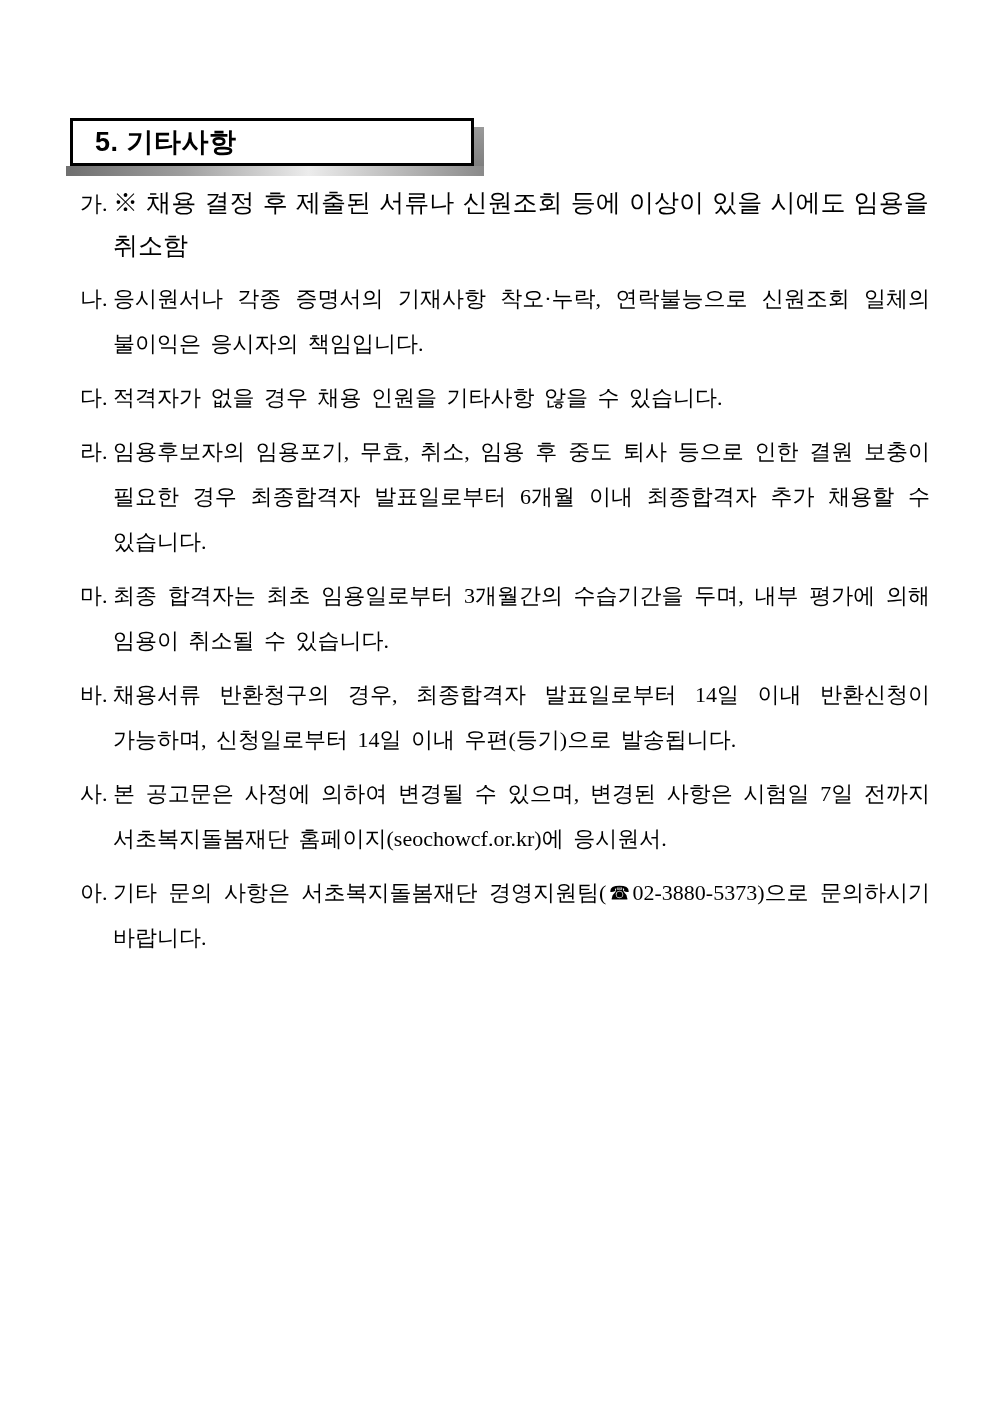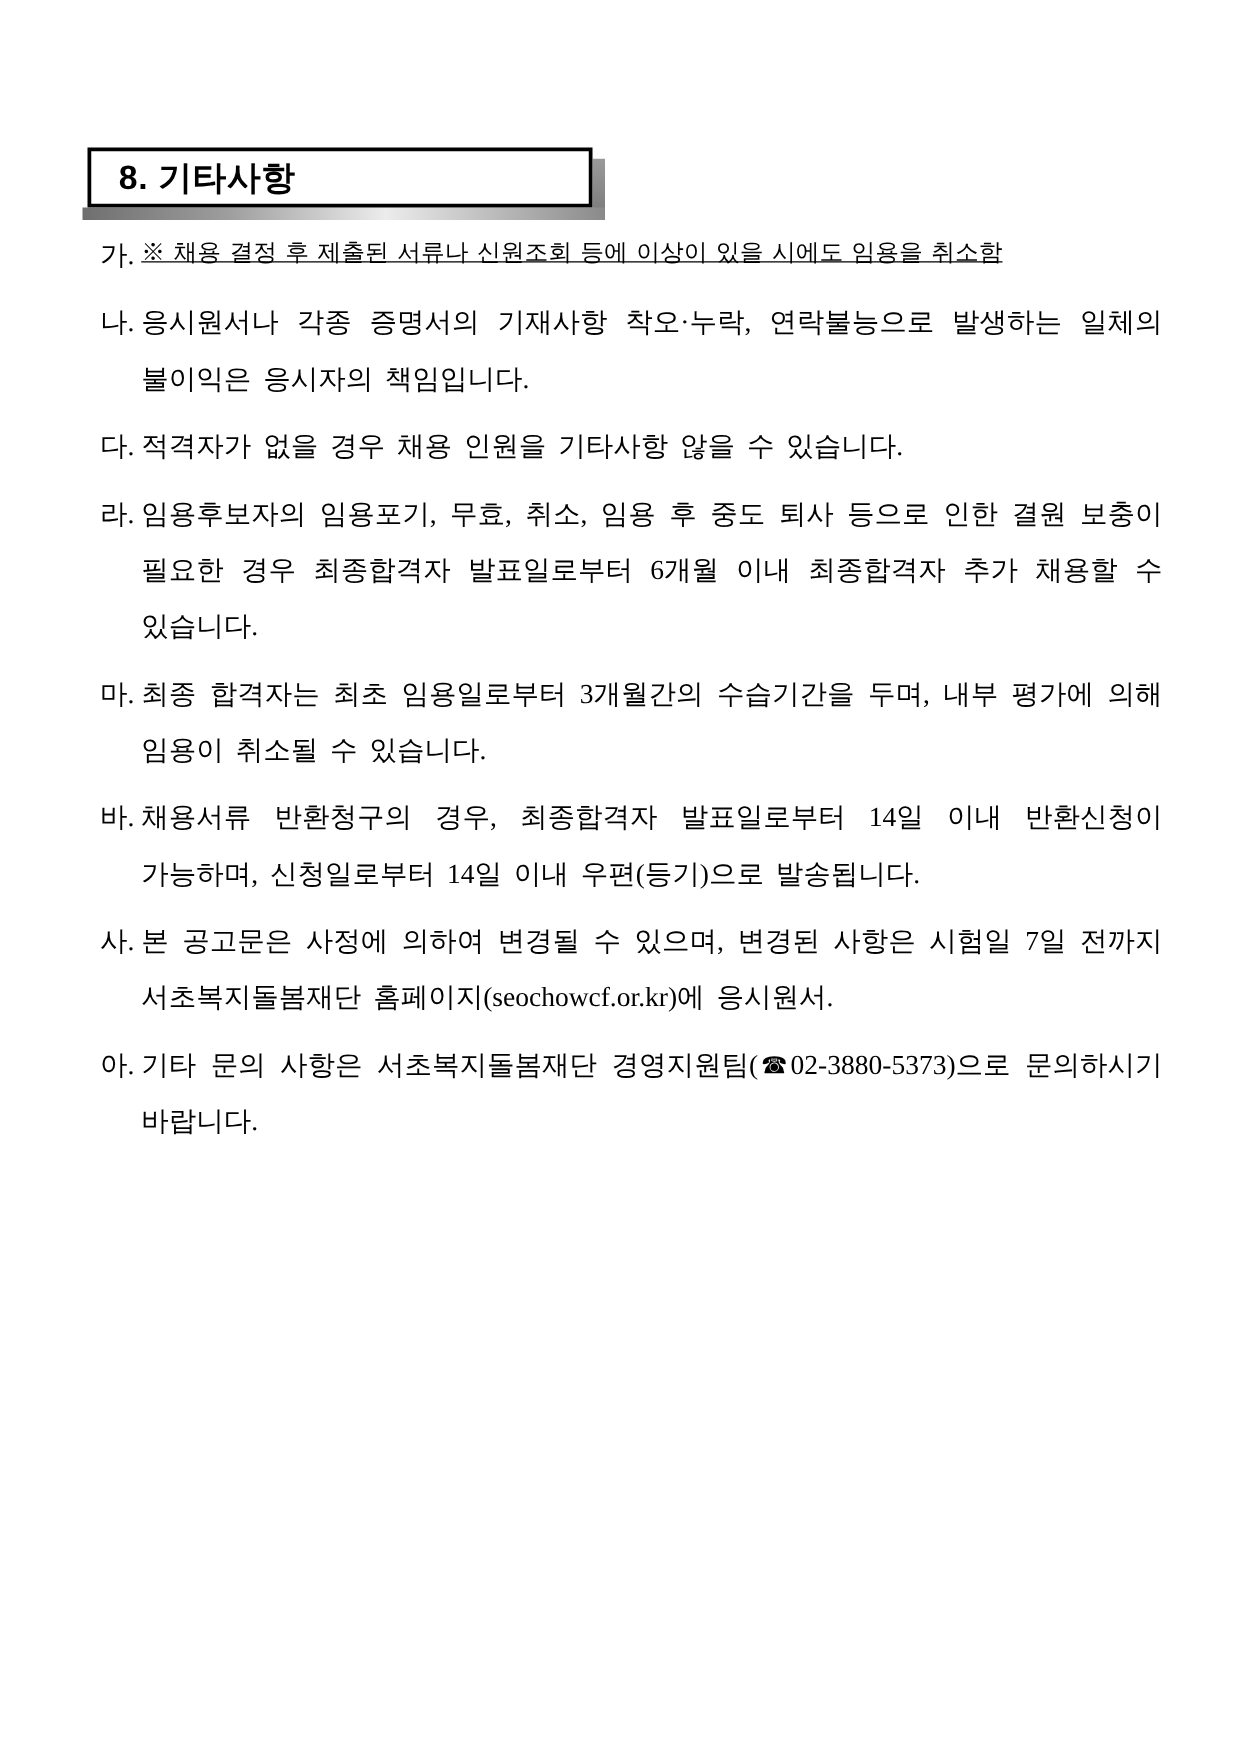--- a/index.html
+++ b/index.html
@@ -77,51 +77,50 @@
     min-width: 0;
   }
   .item-text {
     font-size: 22px;
     line-height: 45px;
     text-align: justify;
     word-spacing: 4px;
     word-break: keep-all;
   }
   .item-note {
-    font-size: 19px;
+    font-size: 25px;
     line-height: 43px;
     word-spacing: 2px;
     word-break: keep-all;
-    text-decoration: underline;
   }
 </style>
 </head>
 <body>
 
 <div class="page">
 
   <div class="shadow-right"></div>
   <div class="shadow-bottom"></div>
   <div class="header-box">
-    <span class="header-title">8. 기타사항</span>
+    <span class="header-title">5. 기타사항</span>
   </div>
 
   <div class="content">
 
     <div class="item">
       <span class="item-marker">가.</span>
       <div class="item-body">
         <div class="item-note">※ 채용 결정 후 제출된 서류나 신원조회 등에 이상이 있을 시에도 임용을 취소함</div>
       </div>
     </div>
 
     <div class="item">
       <span class="item-marker">나.</span>
       <div class="item-body">
-        <div class="item-text">응시원서나 각종 증명서의 기재사항 착오·누락, 연락불능으로 발생하는 일체의 불이익은 응시자의 책임입니다.</div>
+        <div class="item-text">응시원서나 각종 증명서의 기재사항 착오·누락, 연락불능으로 신원조회 일체의 불이익은 응시자의 책임입니다.</div>
       </div>
     </div>
 
     <div class="item">
       <span class="item-marker">다.</span>
       <div class="item-body">
         <div class="item-text">적격자가 없을 경우 채용 인원을 기타사항 않을 수 있습니다.</div>
       </div>
     </div>
 

